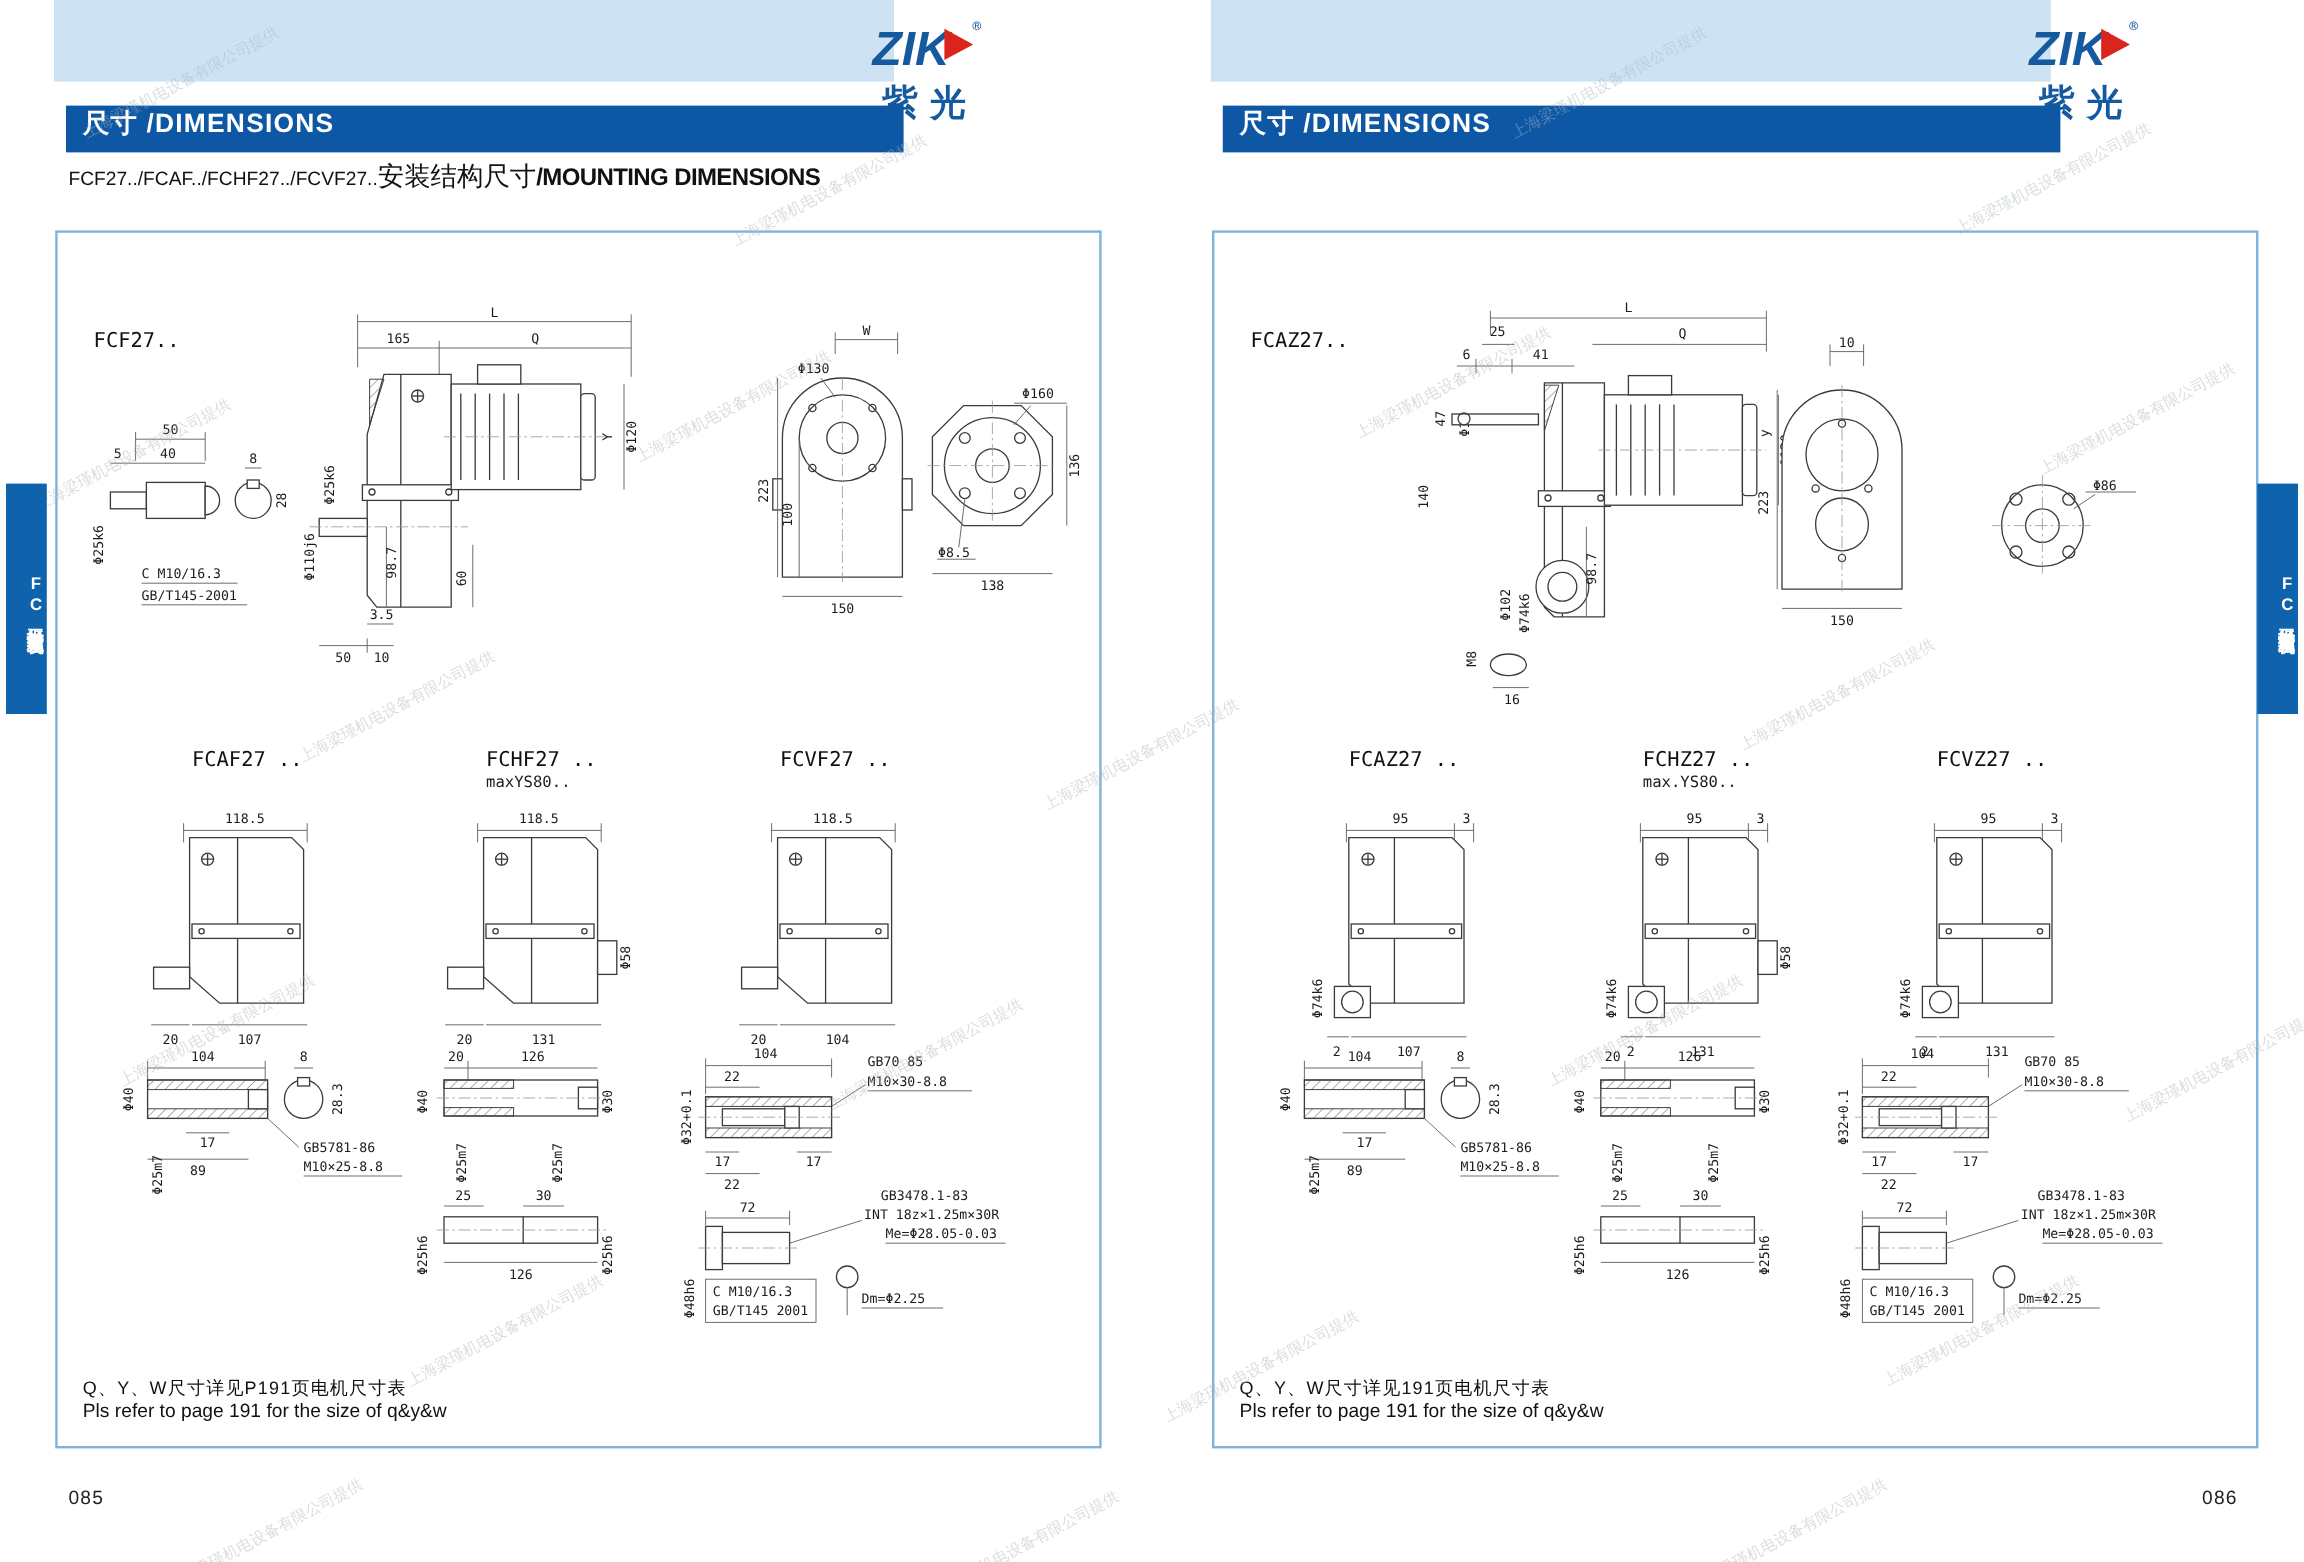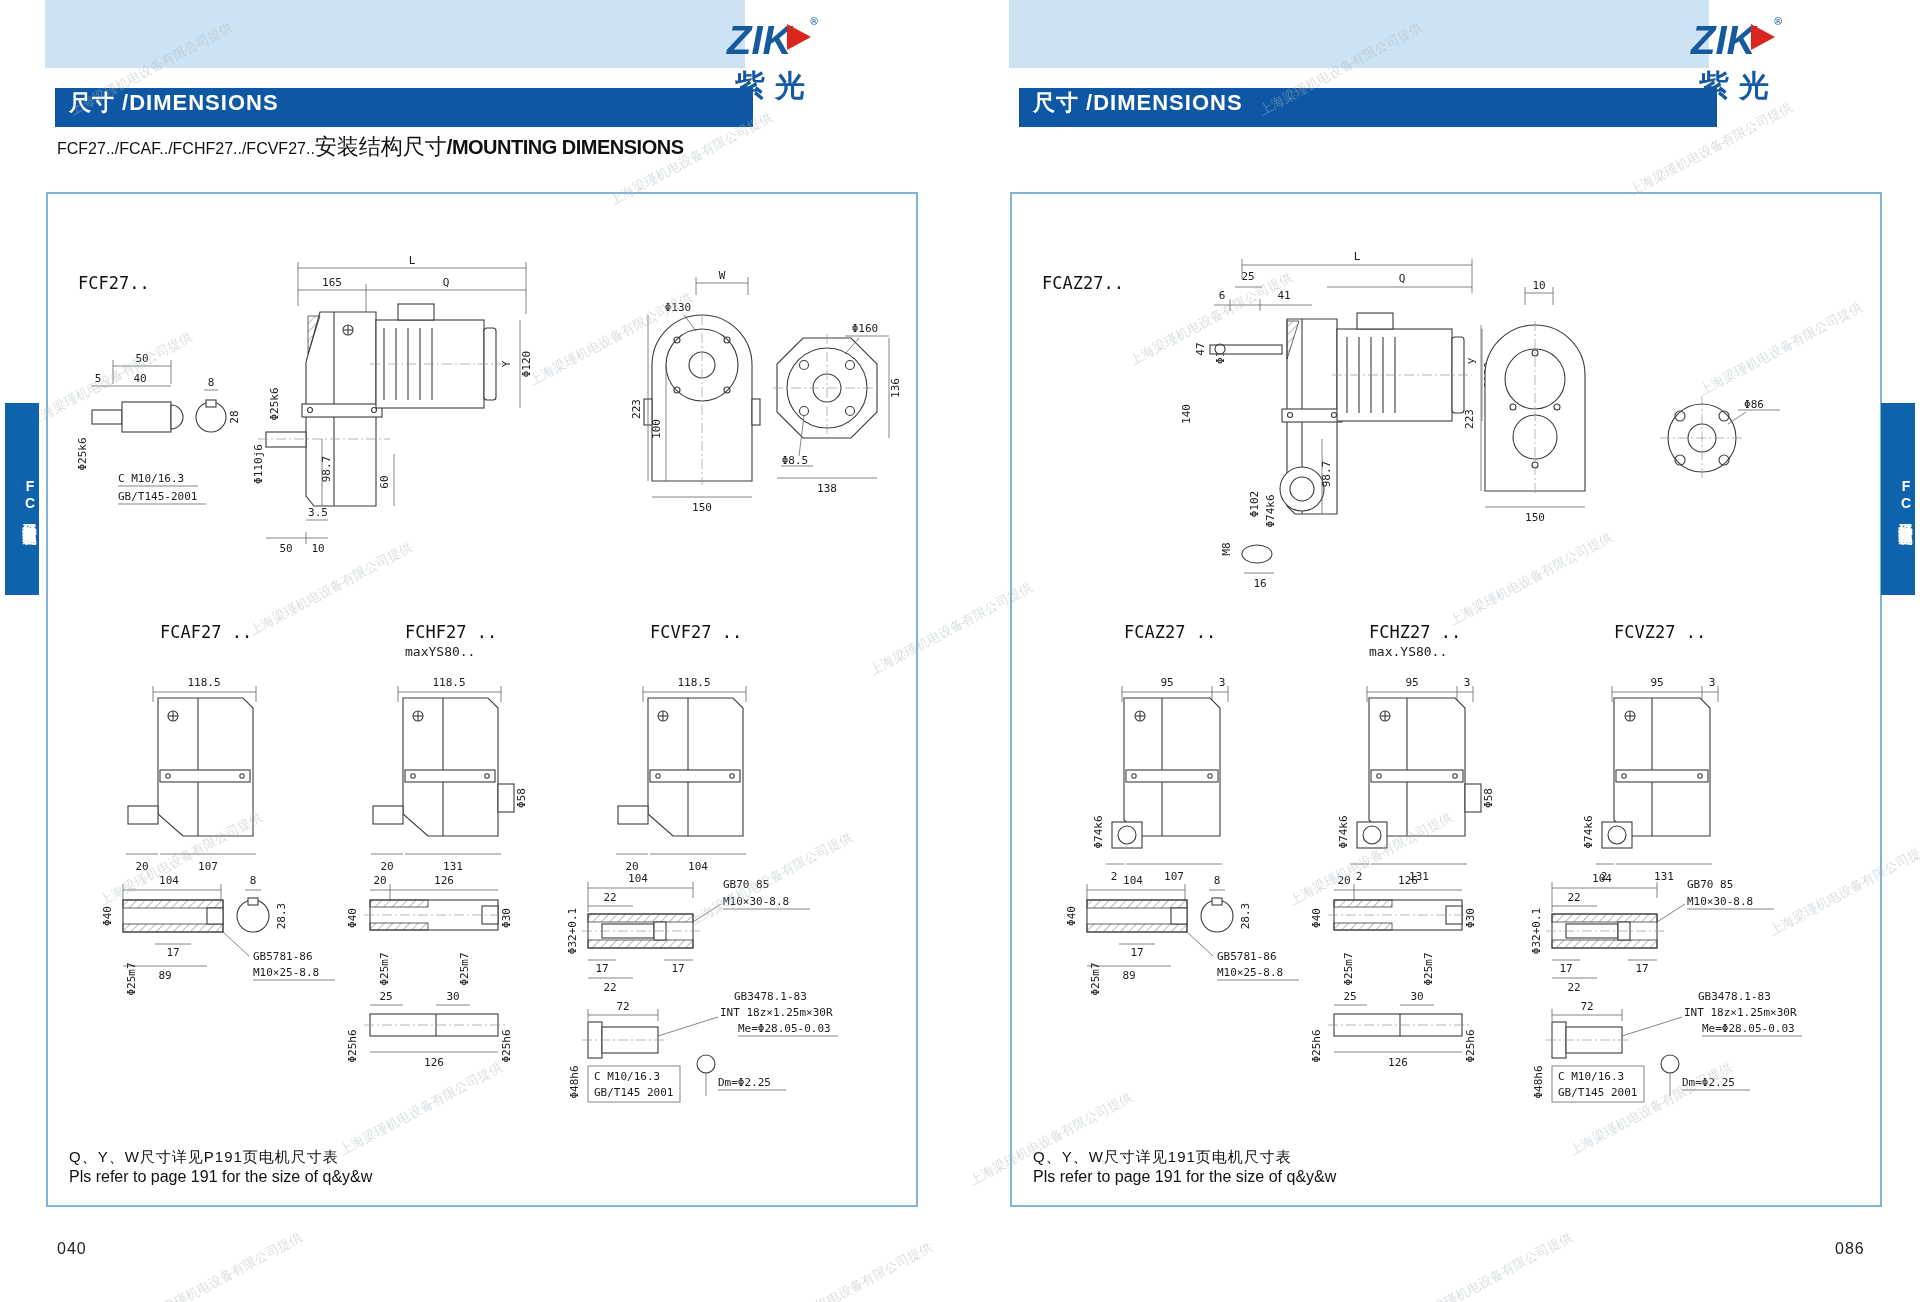--- a/index.html
+++ b/index.html
@@ -365,21 +365,21 @@
       <line class="dl" x1="180" y1="216" x2="248" y2="216"></line>
       <text transform="rotate(-90 40 208)" x="40" y="208">Φ48h6</text>
       <text class="s" x="56" y="206">C M10/16.3</text>
       <text class="s" x="56" y="222">GB/T145 2001</text>
       <rect class="dl" x="50" y="192" width="92" height="36"></rect>
     </g>
   </svg>
 
   <div class="foot1">Q、Y、W尺寸详见P191页电机尺寸表</div>
   <div class="foot2">Pls refer to page 191 for the size of q&amp;y&amp;w</div>
-  <div class="pnum" style="left:12px">040</div>
+  <div class="pnum" style="left:12px">085</div>
 </section>
 
 <section class="page" style="left:1009px">
   <div class="band"></div>
   <div class="logo">
     <svg width="100" height="100" viewBox="0 0 100 100">
       <text x="6" y="44" style="font-family:'Liberation Sans',sans-serif;font-size:40px;font-weight:bold;font-style:italic;fill:#15599f;text-anchor:start">ZIK</text>
       <polygon points="66,14 90,27 66,40" fill="#d9251c"></polygon>
       <text x="93" y="16" style="font-size:12px;fill:#15599f">®</text>
       <text x="14" y="86" style="font-family:'Liberation Sans',sans-serif;font-size:30px;font-weight:bold;fill:#15599f;letter-spacing:10px;text-anchor:start">紫光</text>

